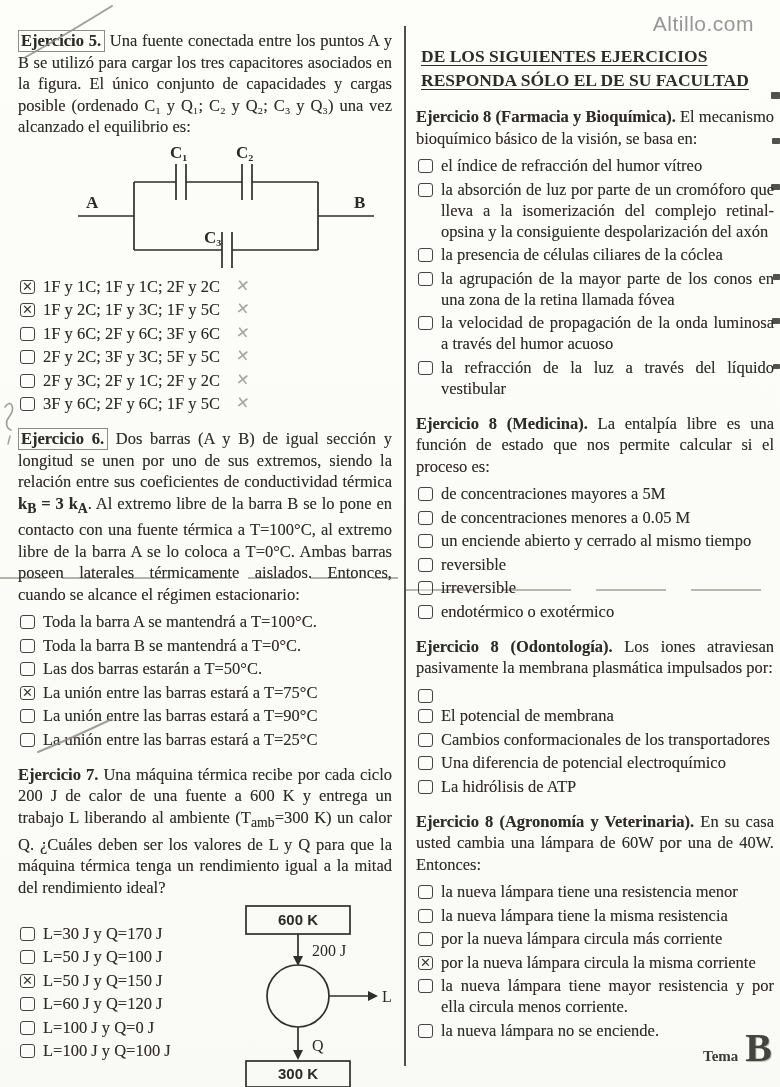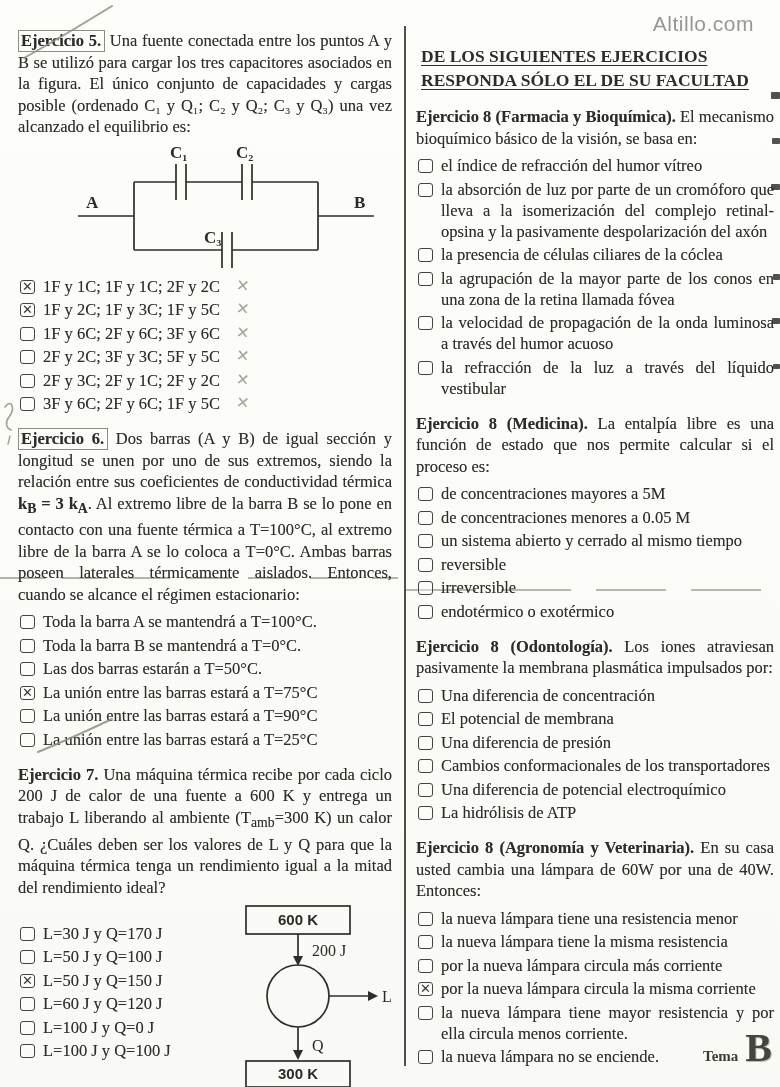--- a/index.html
+++ b/index.html
@@ -208,21 +208,21 @@
 
     <div>
       <p class="para"><span class="title">Ejercicio 8 (Farmacia y Bioquímica).</span> <span>El mecanismo bioquímico básico de la visión, se basa en:</span></p>
       <div class="opts">
         <div class="opt">
             <span class="cb" data-state="unchecked"></span>
             <span class="ol">el índice de refracción del humor vítreo</span>
           </div>
         <div class="opt">
             <span class="cb" data-state="unchecked"></span>
-            <span class="ol">la absorción de luz por parte de un cromóforo que lleva a la isomerización del complejo retinal-opsina y la pasivamente despolarización del axón</span>
+            <span class="ol">la absorción de luz por parte de un cromóforo que lleva a la isomerización del complejo retinal-opsina y la consiguiente despolarización del axón</span>
           </div>
         <div class="opt">
             <span class="cb" data-state="unchecked"></span>
             <span class="ol">la presencia de células ciliares de la cóclea</span>
           </div>
         <div class="opt">
             <span class="cb" data-state="unchecked"></span>
             <span class="ol">la agrupación de la mayor parte de los conos en una zona de la retina llamada fóvea</span>
           </div>
         <div class="opt">
@@ -242,21 +242,21 @@
         <div class="opt">
             <span class="cb" data-state="unchecked"></span>
             <span class="ol">de concentraciones mayores a 5M</span>
           </div>
         <div class="opt">
             <span class="cb" data-state="unchecked"></span>
             <span class="ol">de concentraciones menores a 0.05 M</span>
           </div>
         <div class="opt">
             <span class="cb" data-state="unchecked"></span>
-            <span class="ol">un sistema abierto y cerrado al mismo tiempo</span>
+            <span class="ol">un enciende abierto y cerrado al mismo tiempo</span>
           </div>
         <div class="opt">
             <span class="cb" data-state="unchecked"></span>
             <span class="ol">reversible</span>
           </div>
         <div class="opt">
             <span class="cb" data-state="unchecked"></span>
             <span class="ol">irreversible</span>
           </div>
         <div class="opt">
@@ -264,29 +264,24 @@
             <span class="ol">endotérmico o exotérmico</span>
           </div>
       </div>
     </div>
 
     <div>
       <p class="para"><span class="title">Ejercicio 8 (Odontología).</span> <span>Los iones atraviesan pasivamente la membrana plasmática impulsados por:</span></p>
       <div class="opts">
         <div class="opt">
             <span class="cb" data-state="unchecked"></span>
-            <span class="ol">Una diferencia de concentración</span>
           </div>
         <div class="opt">
             <span class="cb" data-state="unchecked"></span>
             <span class="ol">El potencial de membrana</span>
-          </div>
-        <div class="opt">
-            <span class="cb" data-state="unchecked"></span>
-            <span class="ol">Una diferencia de presión</span>
           </div>
         <div class="opt">
             <span class="cb" data-state="unchecked"></span>
             <span class="ol">Cambios conformacionales de los transportadores</span>
           </div>
         <div class="opt">
             <span class="cb" data-state="unchecked"></span>
             <span class="ol">Una diferencia de potencial electroquímico</span>
           </div>
         <div class="opt">

